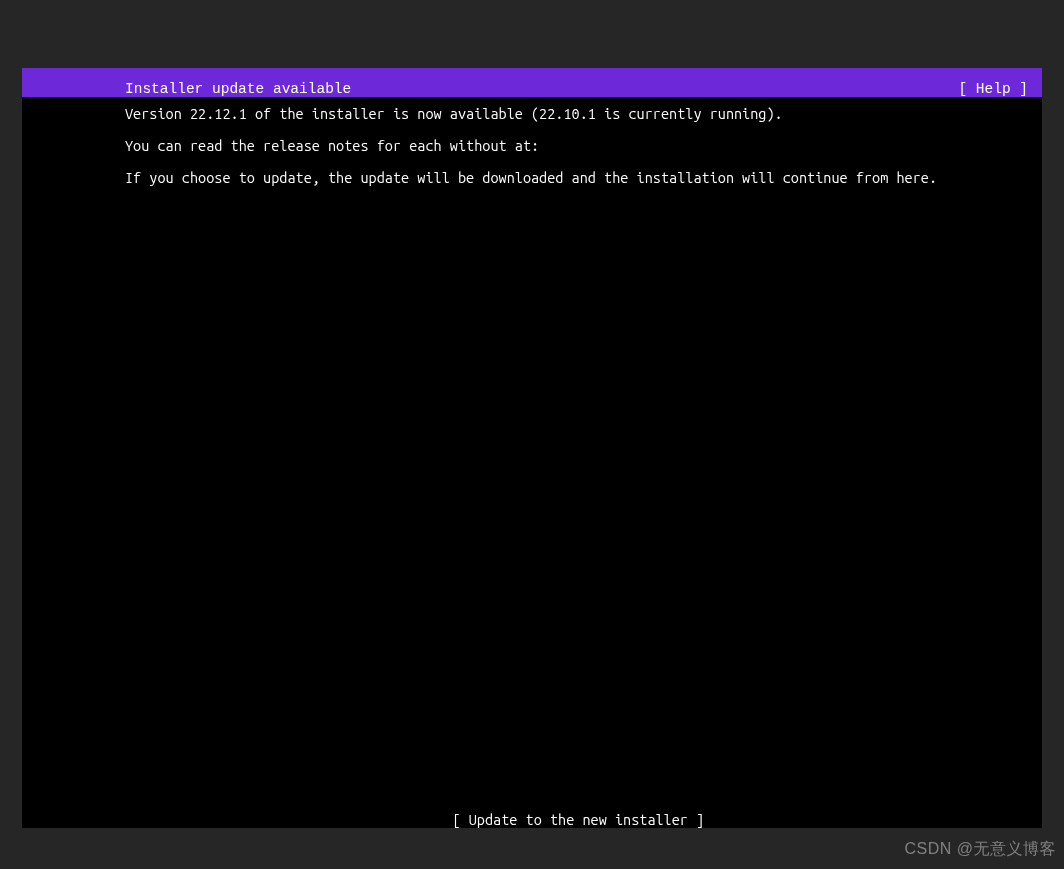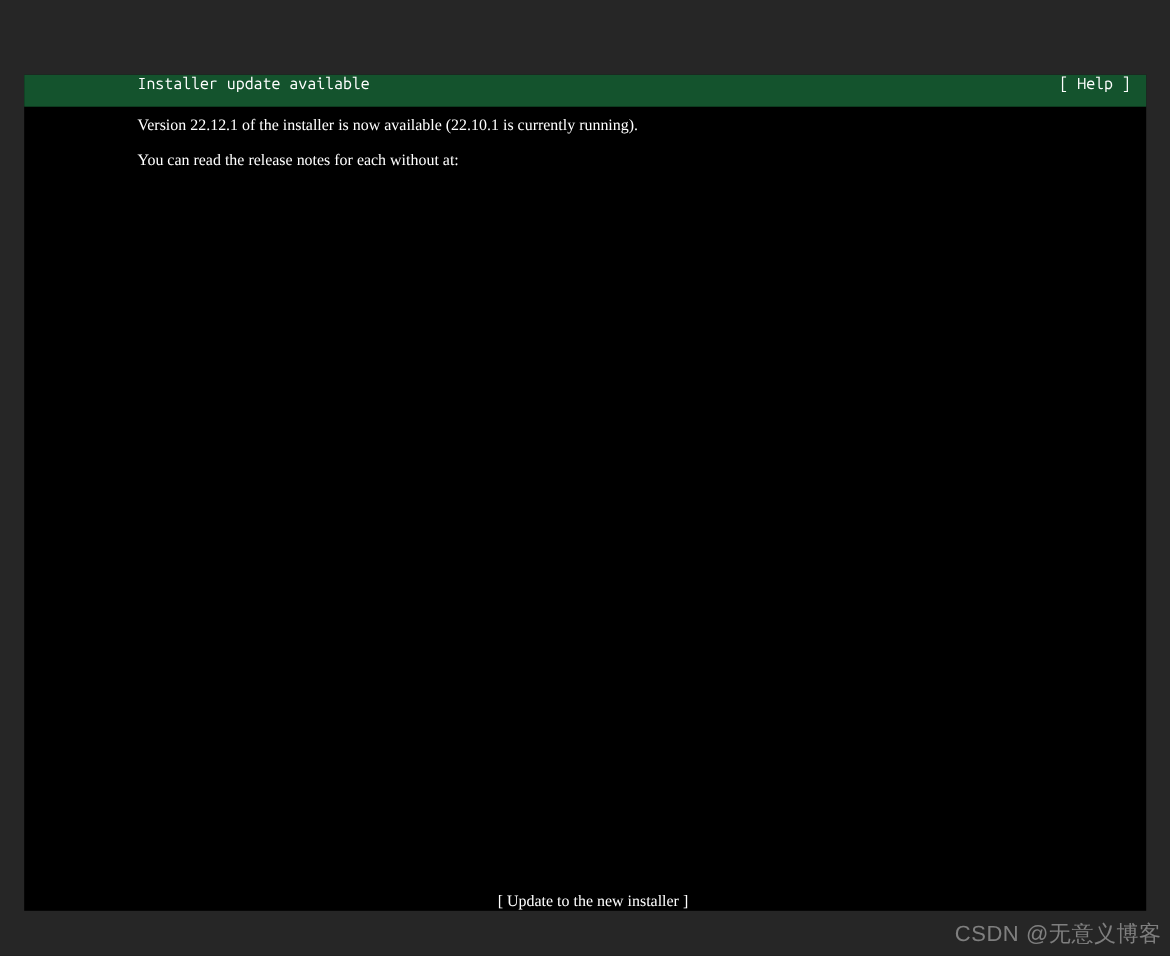--- a/index.html
+++ b/index.html
@@ -21,41 +21,41 @@
       position: absolute;
       top: 68px;
       left: 22px;
       width: 1020px;
       height: 760px;
       background: #000000;
       display: flex;
       flex-direction: column;
     }
     .header-bar {
-      background: #14532d;
+      background: #6d28d9;
       height: 29px;
       display: flex;
-      align-items: flex-start;
+      align-items: flex-end;
       padding: 0 14px 0 103px;
       color: #ffffff;
+      font-family: Liberation Mono, monospace;
     }
     .header-title {
       flex: 1;
     }
     .help-btn {
       color: #ffffff;
       cursor: pointer;
     }
     .content-area {
       flex: 1;
       padding: 9px 14px 0 103px;
       color: #ffffff;
       display: flex;
       flex-direction: column;
-      font-family: Liberation Serif, serif;
     }
     .text-line {
       margin-bottom: 16px;
       line-height: 16px;
     }
     .url-line {
       margin-bottom: 16px;
       padding-left: 214px;
       line-height: 16px;
     }
@@ -85,35 +85,36 @@
     }
     .tui-button.selected .underline-char {
       text-decoration: underline;
     }
     .watermark {
       position: absolute;
       bottom: 12px;
       right: 8px;
       color: rgba(200,200,200,0.55);
       font-family: sans-serif;
-      font-size: 20px;
+      font-size: 16px;
       letter-spacing: 0.5px;
     }
   </style>
 </head>
 <body>
 
 <div class="terminal-window">
   <div class="header-bar">
     <span class="header-title">Installer update available</span>
     <span class="help-btn">[ Help ]</span>
   </div>
   <div class="content-area">
     <div class="text-line">Version 22.12.1 of the installer is now available (22.10.1 is currently running).</div>
     <div class="text-line">You can read the release notes for each without at:</div>
+    <div class="text-line">If you choose to update, the update will be downloaded and the installation will continue from here.</div>
     <div class="spacer"></div>
     <div class="button-area">
       <div class="tui-button">[ Update to the new installer ]</div>
     </div>
   </div>
 </div>
 
 <div class="watermark">CSDN @无意义博客</div>
 
 </body></html>

